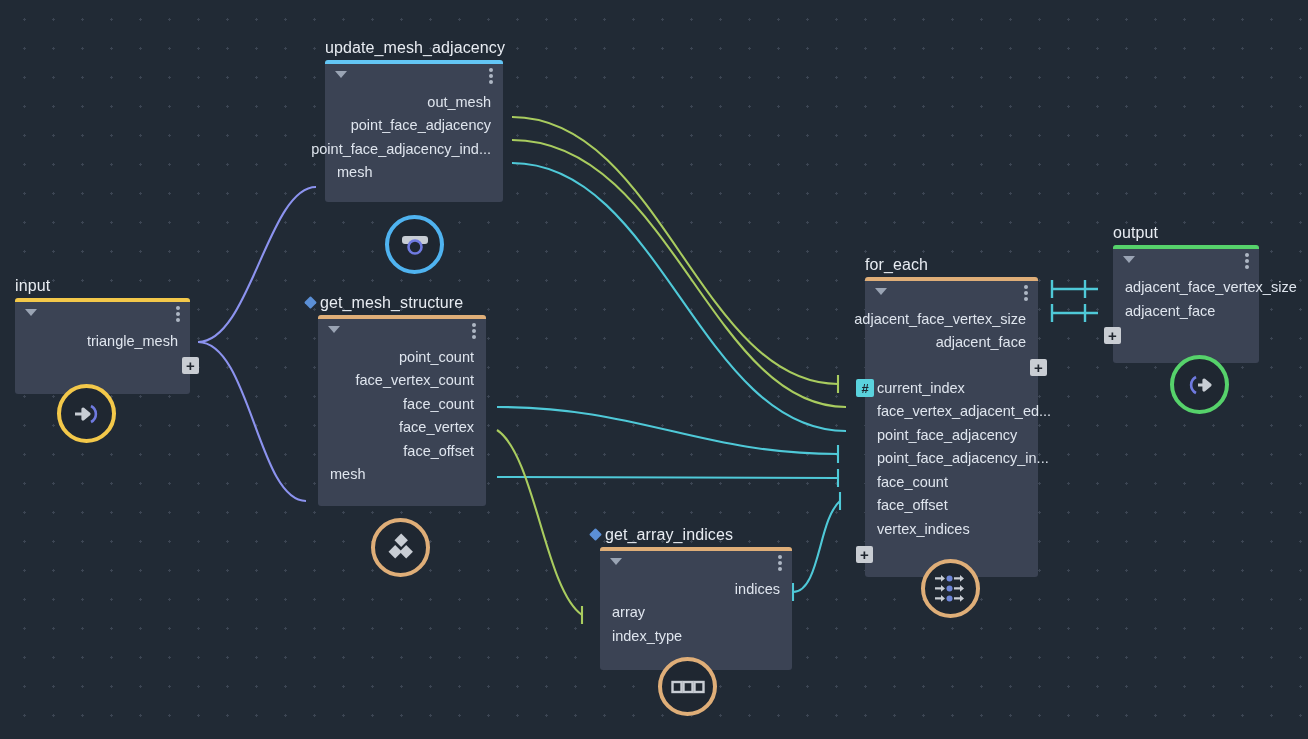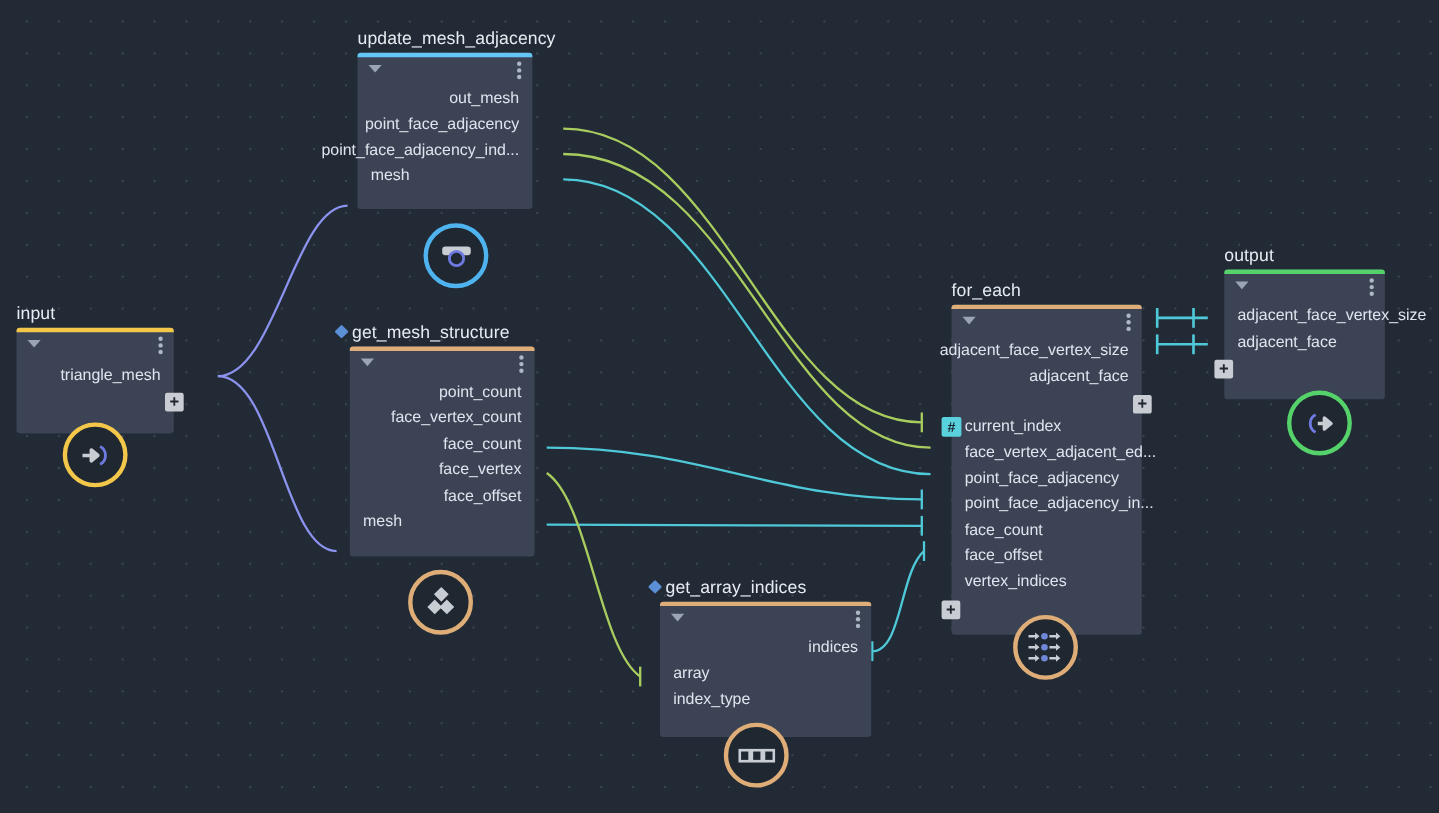--- a/index.html
+++ b/index.html
@@ -175,21 +175,21 @@
 
     <line x1="1052" y1="289" x2="1098" y2="289" stroke="#4fc9d8" stroke-width="2.4"></line>
     <line x1="1052" y1="280" x2="1052" y2="298" stroke="#4fc9d8" stroke-width="2.4"></line>
     <line x1="1085" y1="280" x2="1085" y2="298" stroke="#4fc9d8" stroke-width="2.4"></line>
 
     <line x1="1052" y1="313" x2="1098" y2="313" stroke="#4fc9d8" stroke-width="2.4"></line>
     <line x1="1052" y1="304" x2="1052" y2="322" stroke="#4fc9d8" stroke-width="2.4"></line>
     <line x1="1085" y1="304" x2="1085" y2="322" stroke="#4fc9d8" stroke-width="2.4"></line>
   </svg>
 
-  <div class="node" style="left:325px; top:48px; width:159px;text-align:right;">
+  <div class="node" style="left:325px; top:60px; width:178px;text-align:right;">
     <div class="node-title">
       <span>update_mesh_adjacency</span>
     </div>
     <div class="node-box">
       <div class="accent" style="background:#63c6f5;"></div>
       <div class="node-header">
         <span class="caret"></span>
         <span class="dots">
             <i></i>
             <i></i>
@@ -215,21 +215,21 @@
       <div class="node-pad-bottom" style="height:18px;"></div>
     </div>
     <div class="badge blue" style="left:60px; top:155px;">
       <svg width="30" height="26" viewBox="0 0 30 26">
         <rect x="2" y="4" width="26" height="8" rx="3" fill="#c8cdd4"></rect>
         <circle cx="15" cy="15" r="6.5" fill="#1f2731" stroke="#6f7ae0" stroke-width="2.6"></circle>
       </svg>
     </div>
   </div>
 
-  <div class="node" style="left:15px; top:298px; width:143px;">
+  <div class="node" style="left:15px; top:298px; width:175px;">
     <div class="node-title">
       <span>input</span>
     </div>
     <div class="node-box">
       <div class="accent" style="background:#f3c84a;"></div>
       <div class="node-header">
         <span class="caret"></span>
         <span class="dots">
             <i></i>
             <i></i>

